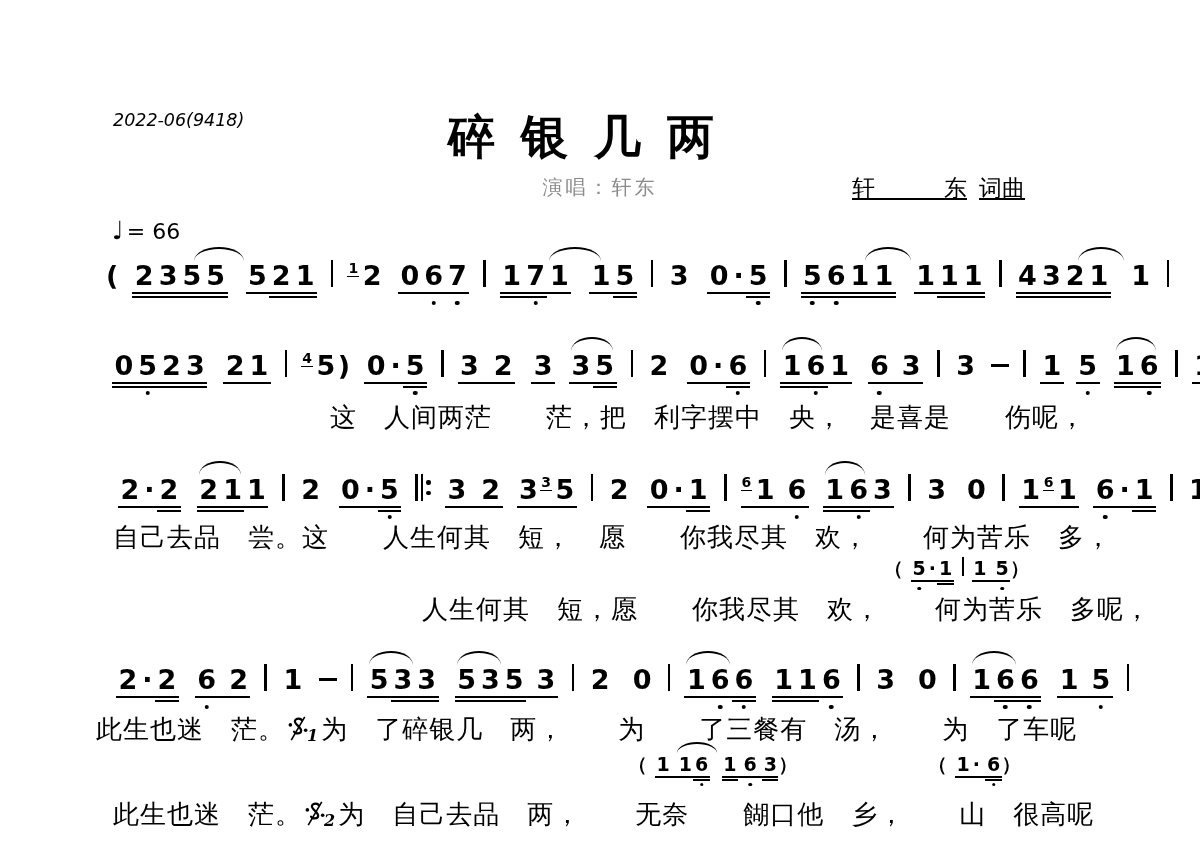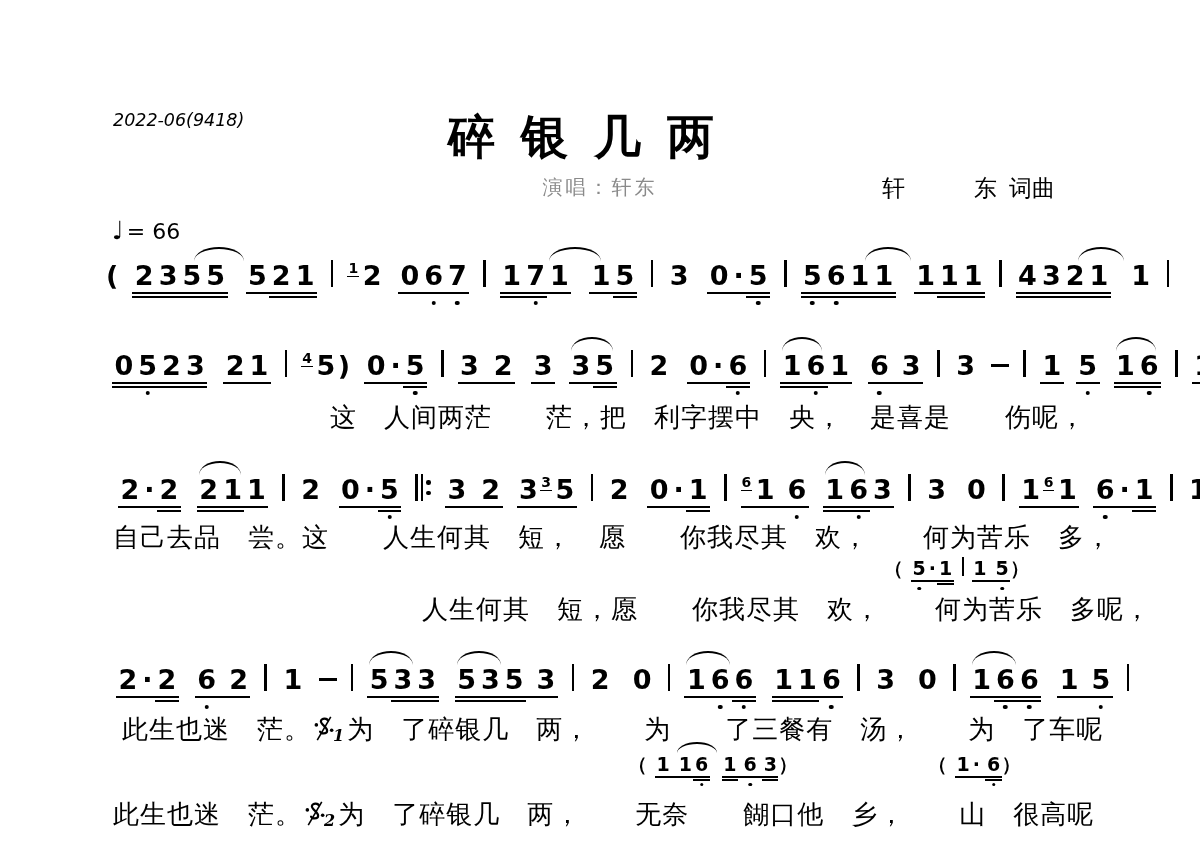--- a/index.html
+++ b/index.html
@@ -4,21 +4,21 @@
 <style>
   html,body{margin:0;padding:0;background:#fff;}
   .sheet{position:relative;width:1200px;height:850px;background:#fff;overflow:hidden;
          font-family:"DejaVu Sans","Liberation Sans",sans-serif;color:#000;}
 
   .edition{position:absolute;left:113px;top:110px;font:italic 17.5px "DejaVu Sans",sans-serif;}
   .title{position:absolute;left:448px;top:106px;margin:0;white-space:nowrap;
          font:bold 47px "DejaVu Serif","Liberation Serif",serif;letter-spacing:26px;}
   .subtitle{position:absolute;left:50%;transform:translateX(-50%);top:174px;
             font:20px "DejaVu Serif","Liberation Serif",serif;color:#8a8a8a;letter-spacing:3px;white-space:nowrap;}
-  .credits{position:absolute;left:882px;top:170px;font:23px "DejaVu Serif","Liberation Serif",serif;line-height:37px;white-space:nowrap;}
+  .credits{position:absolute;left:852px;top:170px;font:23px "DejaVu Serif","Liberation Serif",serif;line-height:37px;white-space:nowrap;text-decoration:underline;}
   .credit .role{margin-left:12px;}
   .keysig{position:absolute;left:113px;top:172px;font:bold 25px "DejaVu Sans",sans-serif;}
   .ts{display:inline-block;vertical-align:-10px;margin-left:10px;text-align:center;
       font:bold 21px "DejaVu Serif","Liberation Serif",serif;line-height:21px;}
   .ts .num{display:block;border-bottom:2.5px solid #000;padding:0 4px;}
   .ts .den{display:block;}
   .tempo{position:absolute;left:112px;top:216px;font:22px "DejaVu Sans",sans-serif;}
   .tempo .qn{font-size:25px;margin-right:3px;}
 
   
@@ -85,26 +85,26 @@
             <b></b>
           </i>
         </span><span class="grp u1"><span class="ch">3</span><span class="chsp" style="width: 10px;"></span><span class="ch">2</span></span><span class="grp u1" style="margin-left: 14px;"><span class="ch">3</span><span class="ch gr">3</span><span class="ch">5</span></span><span class="bl"></span><span class="grp u0"><span class="ch">2</span></span><span class="grp u1" style="margin-left: 16px;"><span class="ch">0</span><span class="ch">·</span></span><span class="grp u2 j"><span class="ch">1</span><i class="ul2"></i></span><span class="bl"></span><span class="grp u1"><span class="ch gr">6</span><span class="ch">1</span><span class="chsp" style="width: 8px;"></span><span class="ch">6<i class="dotb"></i></span></span><span class="grp u2" style="margin-left: 14px;"><span class="ch">1</span><span class="ch">6<i class="dotb"></i></span><i class="ul2"></i><i class="arc" style="left: 2px; width: 40px;"></i></span><span class="grp u1 j"><span class="ch">3</span></span><span class="bl"></span><span class="grp u0"><span class="ch">3</span></span><span class="grp u0" style="margin-left: 16px;"><span class="ch">0</span></span><span class="bl"></span><span class="grp u1"><span class="ch">1</span><span class="ch gr">6</span><span class="ch">1</span></span><span class="grp u1" style="margin-left: 14px;"><span class="ch">6<i class="dotb"></i></span><span class="ch">·</span></span><span class="grp u2 j"><span class="ch">1</span><i class="ul2"></i></span><span class="bl"></span><span class="grp u0"><span class="ch">1</span></span></div>
       <div class="mline" style="left: 102px; top: 664px;"><span class="grp u1"><span class="ch">2</span><span class="ch">·</span></span><span class="grp u2 j"><span class="ch">2</span><i class="ul2"></i></span><span class="grp u1" style="margin-left: 16px;"><span class="ch">6<i class="dotb"></i></span><span class="chsp" style="width: 8px;"></span><span class="ch">2</span></span><span class="bl"></span><span class="grp u0"><span class="ch">1</span></span><span class="dash"></span><span class="bl"></span><span class="grp u1"><span class="ch">5</span><i class="arc" style="left: 2px; width: 44px;"></i></span><span class="grp u2 j"><span class="ch">3</span><span class="ch">3</span><i class="ul2"></i></span><span class="grp u2" style="margin-left: 16px;"><span class="ch">5</span><span class="ch">3</span><span class="ch">5</span><i class="ul2"></i><i class="arc" style="left: 2px; width: 44px;"></i></span><span class="grp u1 j"><span class="chsp" style="width: 8px;"></span><span class="ch">3</span></span><span class="bl"></span><span class="grp u0"><span class="ch">2</span></span><span class="grp u0" style="margin-left: 18px;"><span class="ch">0</span></span><span class="bl"></span><span class="grp u1"><span class="ch">1</span><span class="ch">6<i class="dotb"></i></span><i class="arc" style="left: 2px; width: 44px;"></i></span><span class="grp u2 j"><span class="ch">6<i class="dotb"></i></span><i class="ul2"></i></span><span class="grp u2" style="margin-left: 16px;"><span class="ch">1</span><span class="ch">1</span><i class="ul2"></i></span><span class="grp u1 j"><span class="ch">6<i class="dotb"></i></span></span><span class="bl"></span><span class="grp u0"><span class="ch">3</span></span><span class="grp u0" style="margin-left: 18px;"><span class="ch">0</span></span><span class="bl"></span><span class="grp u1"><span class="ch">1</span><i class="arc" style="left: 2px; width: 44px;"></i></span><span class="grp u2 j"><span class="ch">6<i class="dotb"></i></span><span class="ch">6<i class="dotb"></i></span><i class="ul2"></i></span><span class="grp u1" style="margin-left: 16px;"><span class="ch">1</span><span class="chsp" style="width: 8px;"></span><span class="ch">5<i class="dotb"></i></span></span><span class="bl"></span></div>
       <div class="mline small" style="left: 876px; top: 556px;"><span class="txt">（</span><span class="grp u1"><span class="ch">5<i class="dotb"></i></span><span class="ch">·</span></span><span class="grp u2 j"><span class="ch">1</span><i class="ul2"></i></span><span class="bl"></span><span class="grp u1"><span class="ch">1</span><span class="chsp" style="width: 6px;"></span><span class="ch">5<i class="dotb"></i></span></span><span class="txt j">）</span></div>
       <div class="mline small" style="left: 620px; top: 752px;"><span class="txt">（</span><span class="grp u1"><span class="ch">1</span><span class="chsp" style="width: 6px;"></span><span class="ch">1</span><i class="arc" style="left: 22px; width: 40px;"></i></span><span class="grp u2 j"><span class="ch">6<i class="dotb"></i></span><i class="ul2"></i></span><span class="grp u2" style="margin-left: 12px;"><span class="ch">1</span><i class="ul2"></i></span><span class="grp u1 j"><span class="chsp" style="width: 4px;"></span><span class="ch">6<i class="dotb"></i></span><span class="chsp" style="width: 4px;"></span></span><span class="grp u2 j"><span class="ch">3</span><i class="ul2"></i></span><span class="txt j">）</span></div>
       <div class="mline small" style="left: 920px; top: 752px;"><span class="txt">（</span><span class="grp u1"><span class="ch">1</span><span class="ch">·</span><span class="chsp" style="width: 4px;"></span></span><span class="grp u2 j"><span class="ch">6<i class="dotb"></i></span><i class="ul2"></i></span><span class="txt j">）</span></div>
       <div class="lyr" style="left: 330px; top: 400px;"><span>这　人间两茫　　茫，把　利字摆中　央，　是喜是　　伤呢，</span></div>
       <div class="lyr" style="left: 113px; top: 520px;"><span>自己去品　尝。这　　人生何其　短，　愿　　你我尽其　欢，　　何为苦乐　多，</span></div>
       <div class="lyr" style="left: 380px; top: 592px; margin-left: 42px;"><span>人生何其　短，愿　　你我尽其　欢，　　何为苦乐　多呢，</span></div>
-      <div class="lyr" style="left: 122px; top: 712px;"><span>此生也迷　茫。</span><span class="segno"><svg viewBox="0 0 24 30" width="22" height="27">
+      <div class="lyr" style="left: 96px; top: 712px;"><span>此生也迷　茫。</span><span class="segno"><svg viewBox="0 0 24 30" width="22" height="27">
             <line x1="19.5" y1="2" x2="4.5" y2="28" stroke="#000" stroke-width="1.8"></line>
             <path d="M16.5 7 C16.5 3 8.5 3 8.5 7 C8.5 10.8 15.5 13 15.5 17.5 C15.5 21.5 7.5 21.5 7.5 17.5" fill="none" stroke="#000" stroke-width="2.4"></path>
             <circle cx="3.5" cy="11" r="2"></circle>
             <circle cx="20.5" cy="17" r="2"></circle>
           </svg><i class="sgn">1</i></span><span>为　了碎银几　两，　　为　　了三餐有　汤，　　为　了车呢</span></div>
       <div class="lyr" style="left: 113px; top: 797px;"><span>此生也迷　茫。</span><span class="segno"><svg viewBox="0 0 24 30" width="22" height="27">
             <line x1="19.5" y1="2" x2="4.5" y2="28" stroke="#000" stroke-width="1.8"></line>
             <path d="M16.5 7 C16.5 3 8.5 3 8.5 7 C8.5 10.8 15.5 13 15.5 17.5 C15.5 21.5 7.5 21.5 7.5 17.5" fill="none" stroke="#000" stroke-width="2.4"></path>
             <circle cx="3.5" cy="11" r="2"></circle>
             <circle cx="20.5" cy="17" r="2"></circle>
-          </svg><i class="sgn">2</i></span><span>为　了碎银几　两，　　无奈　　餬口他　乡，　　山　很高呢</span></div>
+          </svg><i class="sgn">2</i></span><span>为　自己去品　两，　　无奈　　餬口他　乡，　　山　很高呢</span></div>
     </div>
 </div>
 
 </body></html>

